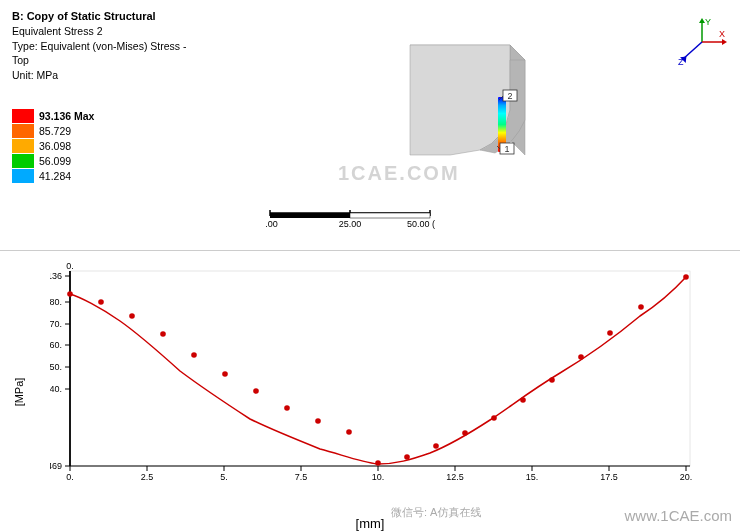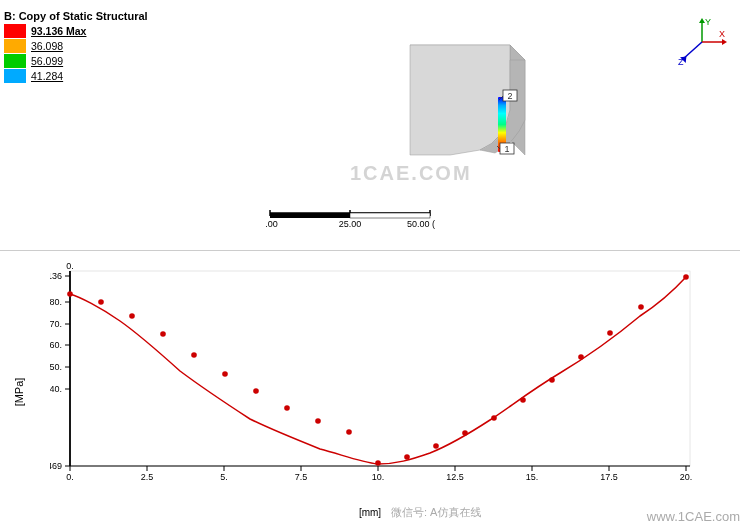--- a/index.html
+++ b/index.html
@@ -16,38 +16,37 @@
     .top-section {
       display: flex;
       width: 740px;
       height: 250px;
       position: relative;
       background: #fff;
     }
 
     .info-panel {
       width: 210px;
-      padding: 10px 4px;
+      padding: 10px 12px;
       flex-shrink: 0;
     }
 
     .info-title {
       font-weight: bold;
       font-size: 11px;
       margin-bottom: 2px;
     }
 
     .info-line {
       font-size: 10.5px;
       line-height: 1.4;
     }
 
     .color-legend {
-      margin-top: 2px;
-      text-decoration: underline;
+      margin-top: 26px;
     }
 
     .legend-row {
       display: flex;
       align-items: center;
       margin-bottom: 1px;
     }
 
     .legend-color {
       width: 22px;
@@ -98,41 +97,48 @@
       left: 5px;
       top: 50%;
       transform: translateY(-50%) rotate(-90deg);
       font-size: 11px;
       white-space: nowrap;
       color: #000;
     }
 
     .chart-x-label {
       position: absolute;
-      bottom: 14px;
+      bottom: 1px;
       left: 50%;
       transform: translateX(-50%);
-      font-size: 10px;
+      font-size: 13px;
       color: #000;
       text-align: center;
     }
   </style>
 </head>
 <body>
 
 <div class="top-section">
 
   <div class="info-panel">
     <div class="info-title">B: Copy of Static Structural</div>
+    <div class="info-line">Equivalent Stress 2</div>
+    <div class="info-line">Type: Equivalent (von-Mises) Stress - Top</div>
+    <div class="info-line">Unit: MPa</div>
 
     <div class="color-legend">
 
     <div class="legend-row">
           <div class="legend-color" style="background-color: rgb(255, 0, 0);"></div>
           <span class="legend-value" style="font-weight: bold;">93.136 Max</span>
+        </div>
+        <div class="legend-row">
+          <div class="legend-color" style="background-color: rgb(255, 102, 0);"></div>
+          <span class="legend-value">85.729</span>
         </div>
         <div class="legend-row">
           <div class="legend-color" style="background-color: rgb(255, 170, 0);"></div>
           <span class="legend-value">36.098</span>
         </div>
         <div class="legend-row">
           <div class="legend-color" style="background-color: rgb(0, 204, 0);"></div>
           <span class="legend-value">56.099</span>
         </div>
         <div class="legend-row">
@@ -212,21 +218,21 @@
         <line x1="27" y1="27" x2="50" y2="27" stroke="#cc0000" stroke-width="1.5"></line>
         <polygon points="52,27 47,24 47,30" fill="#cc0000"></polygon>
         <text x="44" y="22" font-size="9" fill="#cc0000">X</text>
 
         <line x1="27" y1="27" x2="8" y2="44" stroke="#0000cc" stroke-width="1.5"></line>
         <polygon points="6,46 10,41 14,46" fill="#0000cc" transform="rotate(45 10 43)"></polygon>
         <text x="3" y="50" font-size="9" fill="#0000cc">Z</text>
       </svg>
     </div>
 
-    <div style="position:absolute; bottom:65px; left:140px; font-size:20px; color:rgba(170,170,170,0.5); font-weight:bold; letter-spacing:2px;">1CAE.COM</div>
+    <div style="position:absolute; bottom:65px; left:128px; font-size:20px; color:rgba(170,170,170,0.5); font-weight:bold; letter-spacing:2px;">1CAE.COM</div>
   </div>
 </div>
 
 <div class="chart-section">
 
   <div class="chart-y-label">[MPa]</div>
   <div class="chart-x-label">[mm]</div>
 
   <svg style="position:absolute; left:50px; top:10px; right:20px; bottom:35px; width:665px; height:240px;">
 
@@ -322,14 +328,14 @@
     <circle cx="531" cy="96" r="2.8" fill="#cc0000"></circle>
     <circle cx="560" cy="72" r="2.8" fill="#cc0000"></circle>
     <circle cx="591" cy="46" r="2.8" fill="#cc0000"></circle>
     <circle cx="636" cy="16" r="2.8" fill="#cc0000"></circle>
 
   </svg>
 
   <div style="position:absolute; bottom:12px; left:370px; font-size:11px; color:#aaa;margin-left:21px;">
     微信号: A仿真在线
   </div>
-  <div style="position:absolute; bottom:8px; right:0; font-size:13px; color:#aaa;">www.1CAE.com</div>
+  <div style="position:absolute; bottom:8px; right:8px; font-size:15px; color:#aaa;">www.1CAE.com</div>
 </div>
 
 </body></html>

